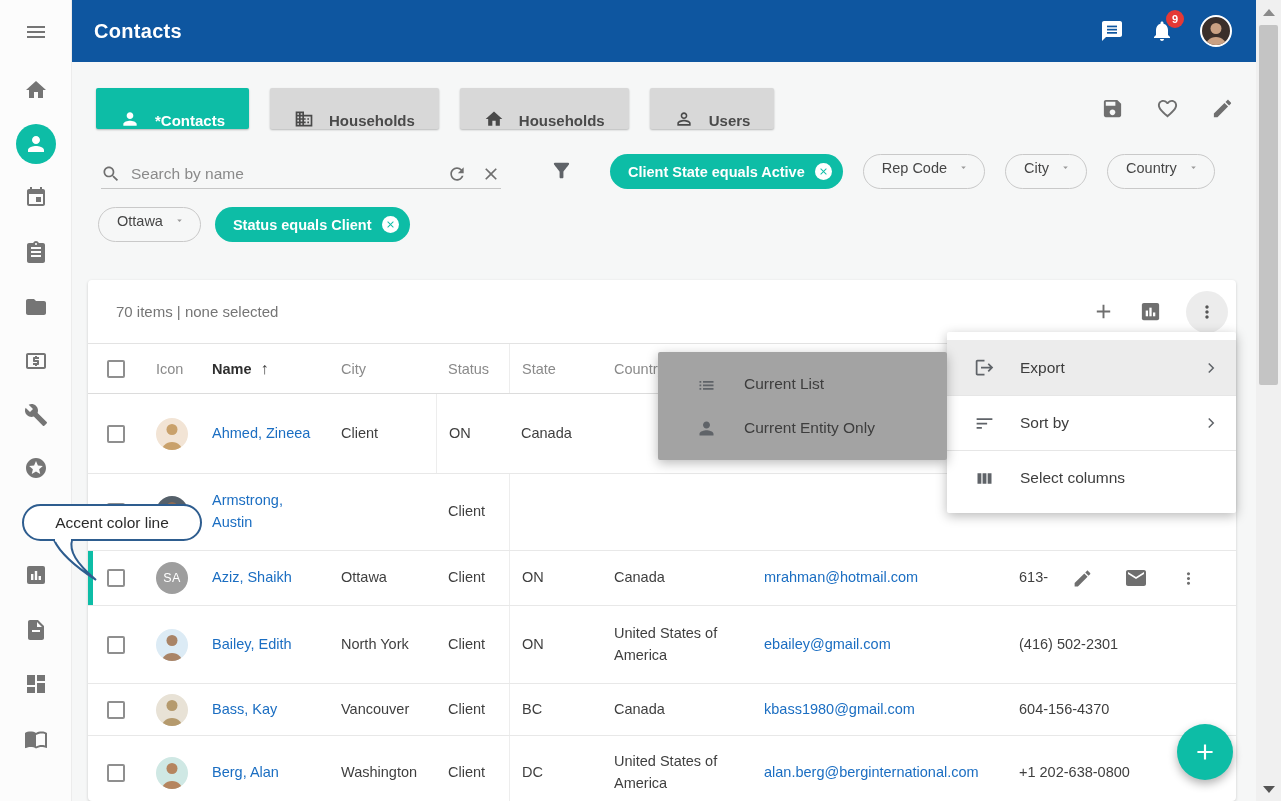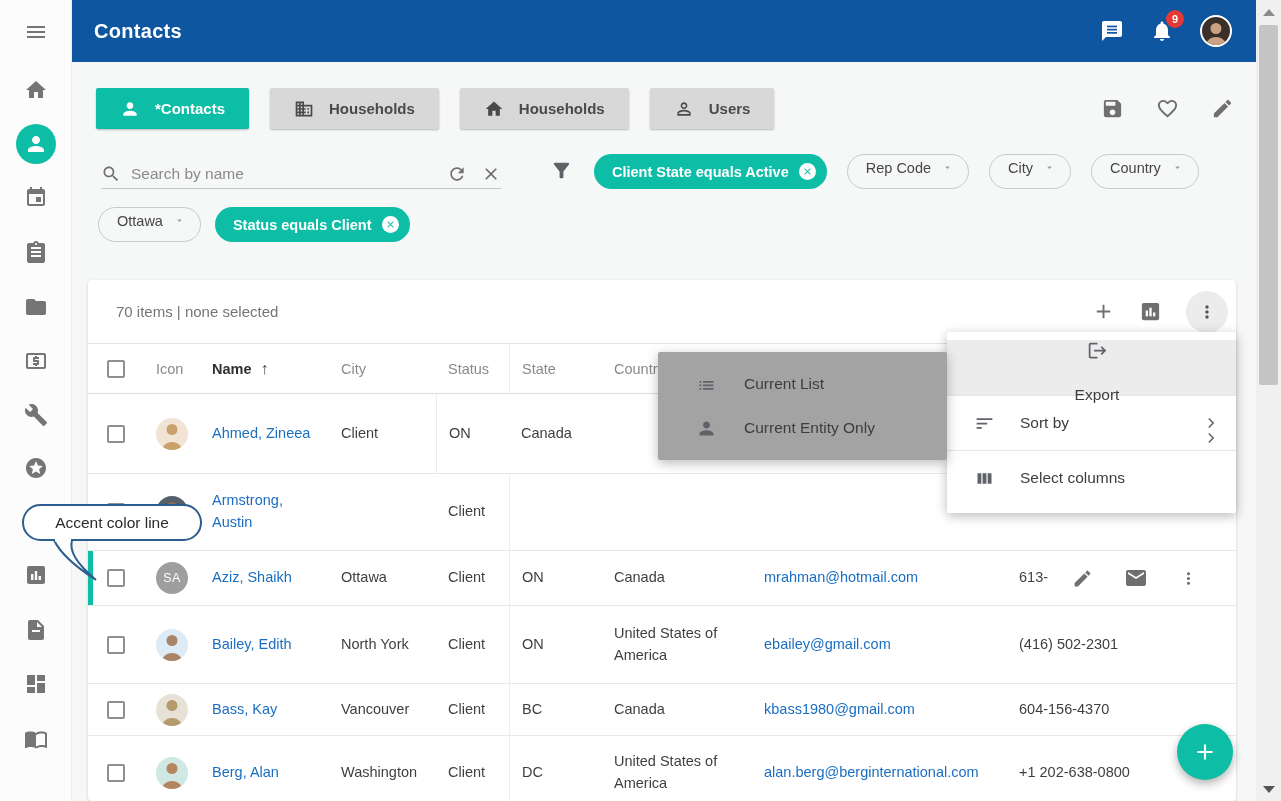--- a/index.html
+++ b/index.html
@@ -36,37 +36,37 @@
   .vscroll{position:absolute;right:0;top:0;width:25px;height:100%;background:#f0f0f0;z-index:60;}
   .vs-btn{position:absolute;left:0;width:25px;height:20px;display:flex;align-items:center;justify-content:center;cursor:pointer;}
   .tri-up{width:0;height:0;border-left:6px solid transparent;border-right:6px solid transparent;border-bottom:7px solid #8b8b8b;}
   .tri-dn{width:0;height:0;border-left:6px solid transparent;border-right:6px solid transparent;border-top:7px solid #555;}
   .vs-thumb{position:absolute;left:3px;top:25px;width:19px;height:360px;background:#c4c4c4;border-radius:2px;cursor:pointer;}
 
   
   .main{position:absolute;left:72px;top:62px;width:1184px;height:739px;background:#f6f7f7;}
 
   .tabs{position:absolute;left:24px;top:26px;display:flex;gap:21px;}
-  .tab{height:41px;border-radius:2px;display:flex;align-items:center;gap:15px;padding:0 24px;font-size:15px;font-weight:700;
+  .tab{height:41px;border-radius:2px;display:flex;align-items:flex-end;gap:15px;padding:0 24px;font-size:15px;font-weight:700;
        background:#d8d8d8;color:#4a4a4a;box-shadow:0 1px 2px rgba(0,0,0,.25);cursor:pointer;}
   .tab .t-ic{width:20px;height:20px;}
   .tab.active{background:#0dbda6;color:#fff;}
 
   .view-actions{position:absolute;top:35px;right:22px;display:flex;gap:32px;color:#6f6f6f;}
   .va{width:23px;height:23px;cursor:pointer;}
 
   .search-box{position:absolute;left:29px;top:95px;width:400px;height:32px;display:flex;align-items:flex-end;
               border-bottom:1px solid #c6c6c6;color:#757575;padding-bottom:4px;}
   .search-box input{flex:1;border:none;outline:none;background:transparent;font-family:"Liberation Sans",sans-serif;
                     font-size:15.5px;color:#b91c1c;margin-left:8px;}
   .search-box input::placeholder{color:#8a8a8a;}
   .sb-ic{width:20px;height:20px;flex:none;cursor:pointer;color:#6f6f6f;}
   .filter-funnel{position:absolute;left:478px;top:97px;width:23px;height:23px;color:#5f6368;cursor:pointer;}
 
-  .chips-row1{position:absolute;left:522px;top:92px;display:flex;gap:20px;align-items:flex-start;}
+  .chips-row1{position:absolute;left:538px;top:92px;display:flex;gap:20px;align-items:flex-start;}
   .chips-row2{position:absolute;left:26px;top:145px;display:flex;gap:14px;align-items:center;}
   .chip{height:35px;border-radius:18px;display:inline-flex;align-items:center;font-size:14.5px;cursor:pointer;}
   .chip.applied{background:#0dbda6;color:#fff;font-weight:700;padding:0 11px 0 18px;gap:10px;}
   .chip-x{width:17px;height:17px;border-radius:50%;background:#fff;color:#0dbda6;display:flex;align-items:center;justify-content:center;flex:none;cursor:pointer;}
   .chip.dropdown{border:1px solid #c9c9c9;color:#464646;padding:0 15px 8px 18px;gap:11px;background:transparent;}
   .caret{width:11px;height:11px;color:#9a9a9a;flex:none;}
 
   
   .card{position:absolute;left:16px;top:218px;width:1148px;height:521px;background:#fff;border-radius:4px;
         box-shadow:0 1px 3px rgba(0,0,0,.18);overflow:hidden;}
@@ -91,21 +91,21 @@
   .accent-bar{position:absolute;left:0;top:0;width:5px;height:100%;background:#0dbda6;}
   .row-actions{position:absolute;right:0;top:0;height:100%;width:178px;background:#fff;display:flex;align-items:center;
                gap:31px;padding-left:14px;color:#6f6f6f;}
   .ra{width:21px;height:21px;cursor:pointer;}
 
   
   .menu{position:absolute;left:947px;top:332px;width:289px;background:#fff;border-radius:2px;
         box-shadow:0 3px 12px rgba(0,0,0,.28);padding:8px 0;z-index:40;}
   .menu-item{height:55px;display:flex;align-items:center;padding:0 16px 0 27px;font-size:15.5px;color:#3d3d3d;gap:25px;cursor:pointer;}
   .menu-item + .menu-item{border-top:1px solid #e6e6e6;}
-  .menu-item.hl{background:#ececec;flex-direction:column;}
+  .menu-item.hl{background:#ececec;}
   .mi-icon{width:21px;height:21px;color:#5f6368;flex:none;}
   .mi-chev{margin-left:auto;width:18px;height:18px;color:#5f6368;}
 
   .submenu{position:absolute;left:658px;top:352px;width:289px;background:#a3a3a3;border-radius:2px;
            box-shadow:0 3px 12px rgba(0,0,0,.28);padding:10px 0;z-index:45;}
   .submenu-item{height:44px;display:flex;align-items:center;padding:0 16px 0 38px;font-size:15.5px;color:#3d3d3d;gap:27px;cursor:pointer;}
 
   .callout{position:absolute;left:22px;top:504px;width:180px;height:37px;background:#fff;border:2px solid #2e5d8f;
            border-radius:19px;z-index:31;display:flex;align-items:center;justify-content:center;
            font-size:15.5px;color:#2b2b2b;}

